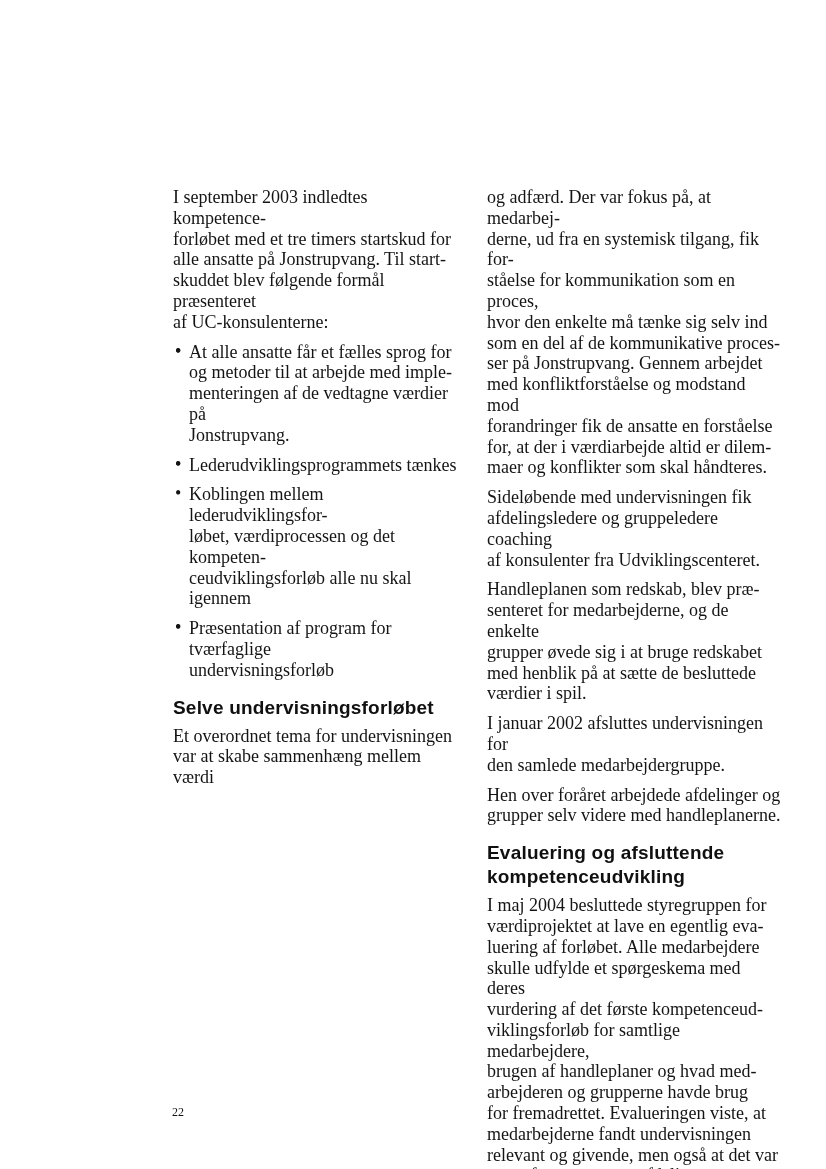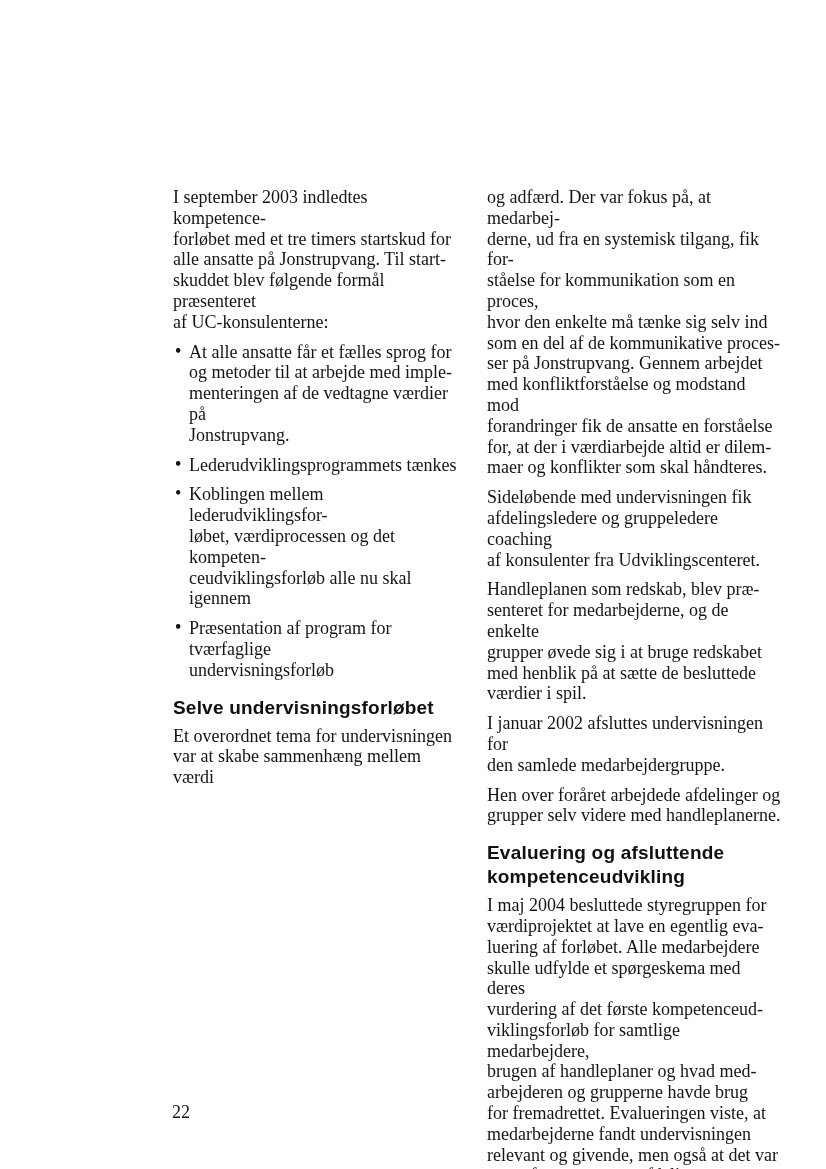--- a/index.html
+++ b/index.html
@@ -47,21 +47,21 @@
     line-height: 24px;
     letter-spacing: 0.2px;
     color: #101010;
     margin: 15px 0 6px 0;
     white-space: pre-line;
   }
   .page-number {
     position: absolute;
     left: 172px;
     top: 1102px;
-    font-size: 18px;
+    font-size: 12px;
     line-height: 20px;
     color: #141414;
   }
 </style>
 </head>
 <body>
 
 <div class="page">
   <div class="column column-left">
       <p class="para">I september 2003 indledtes kompetence-

